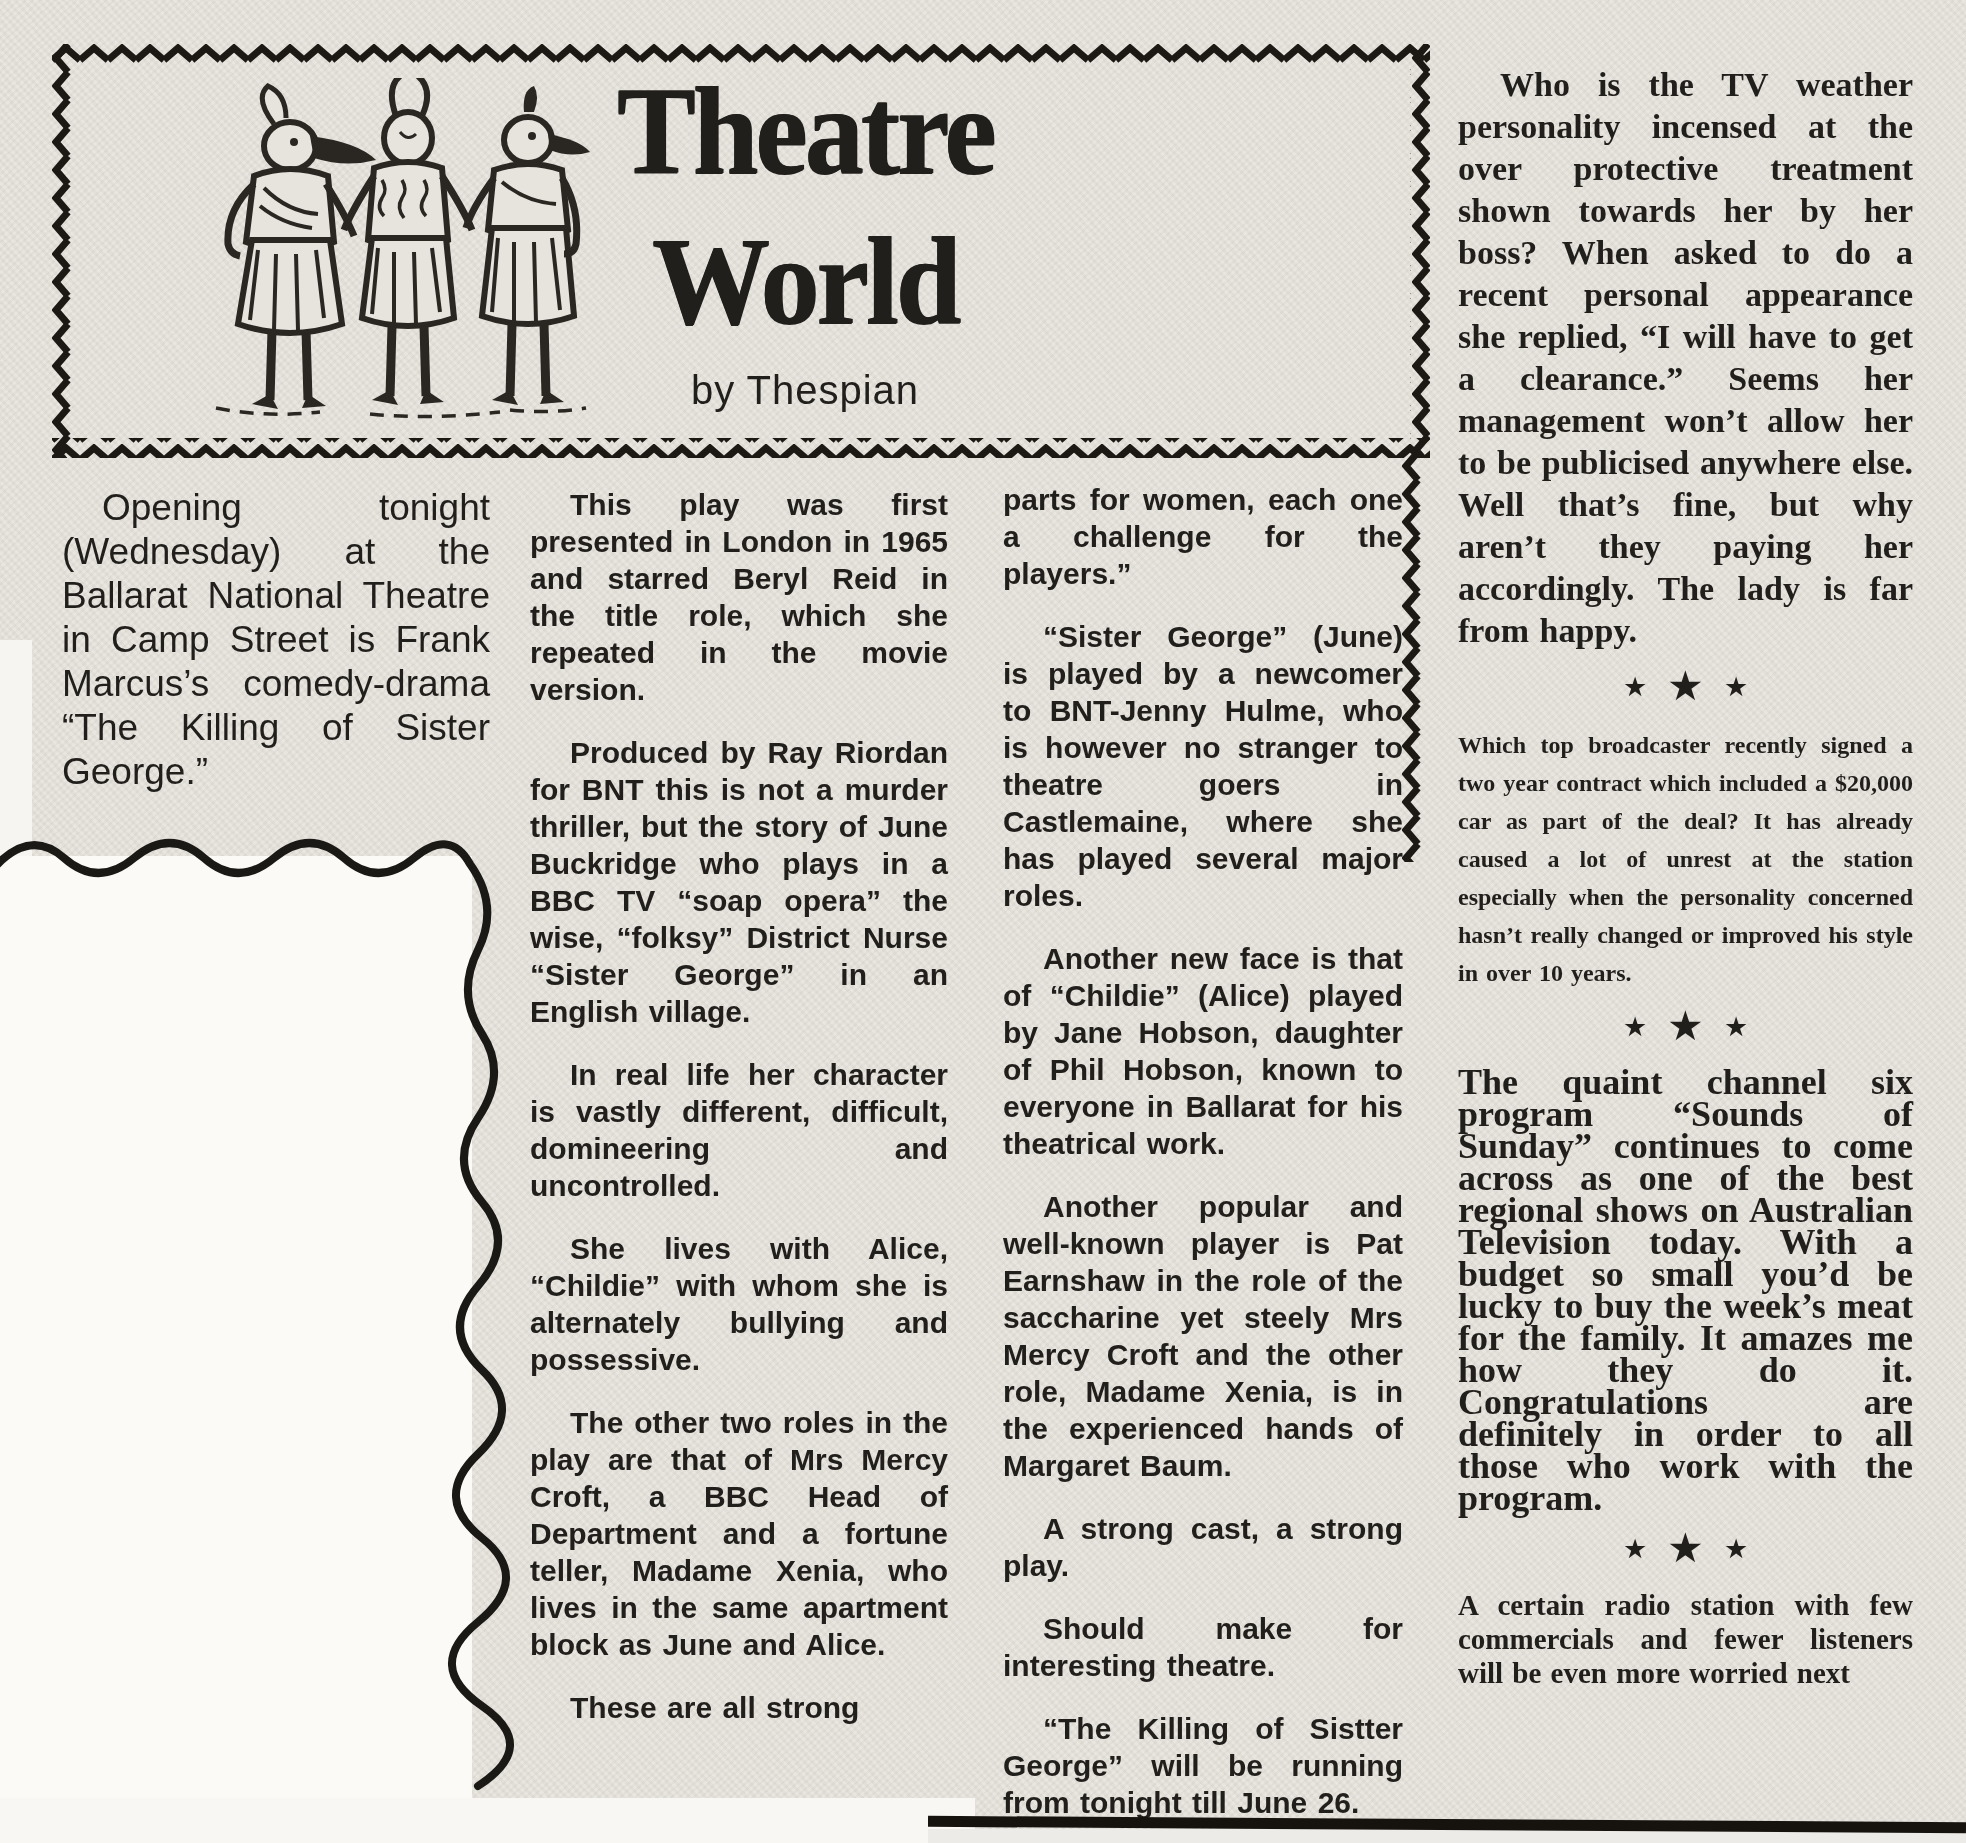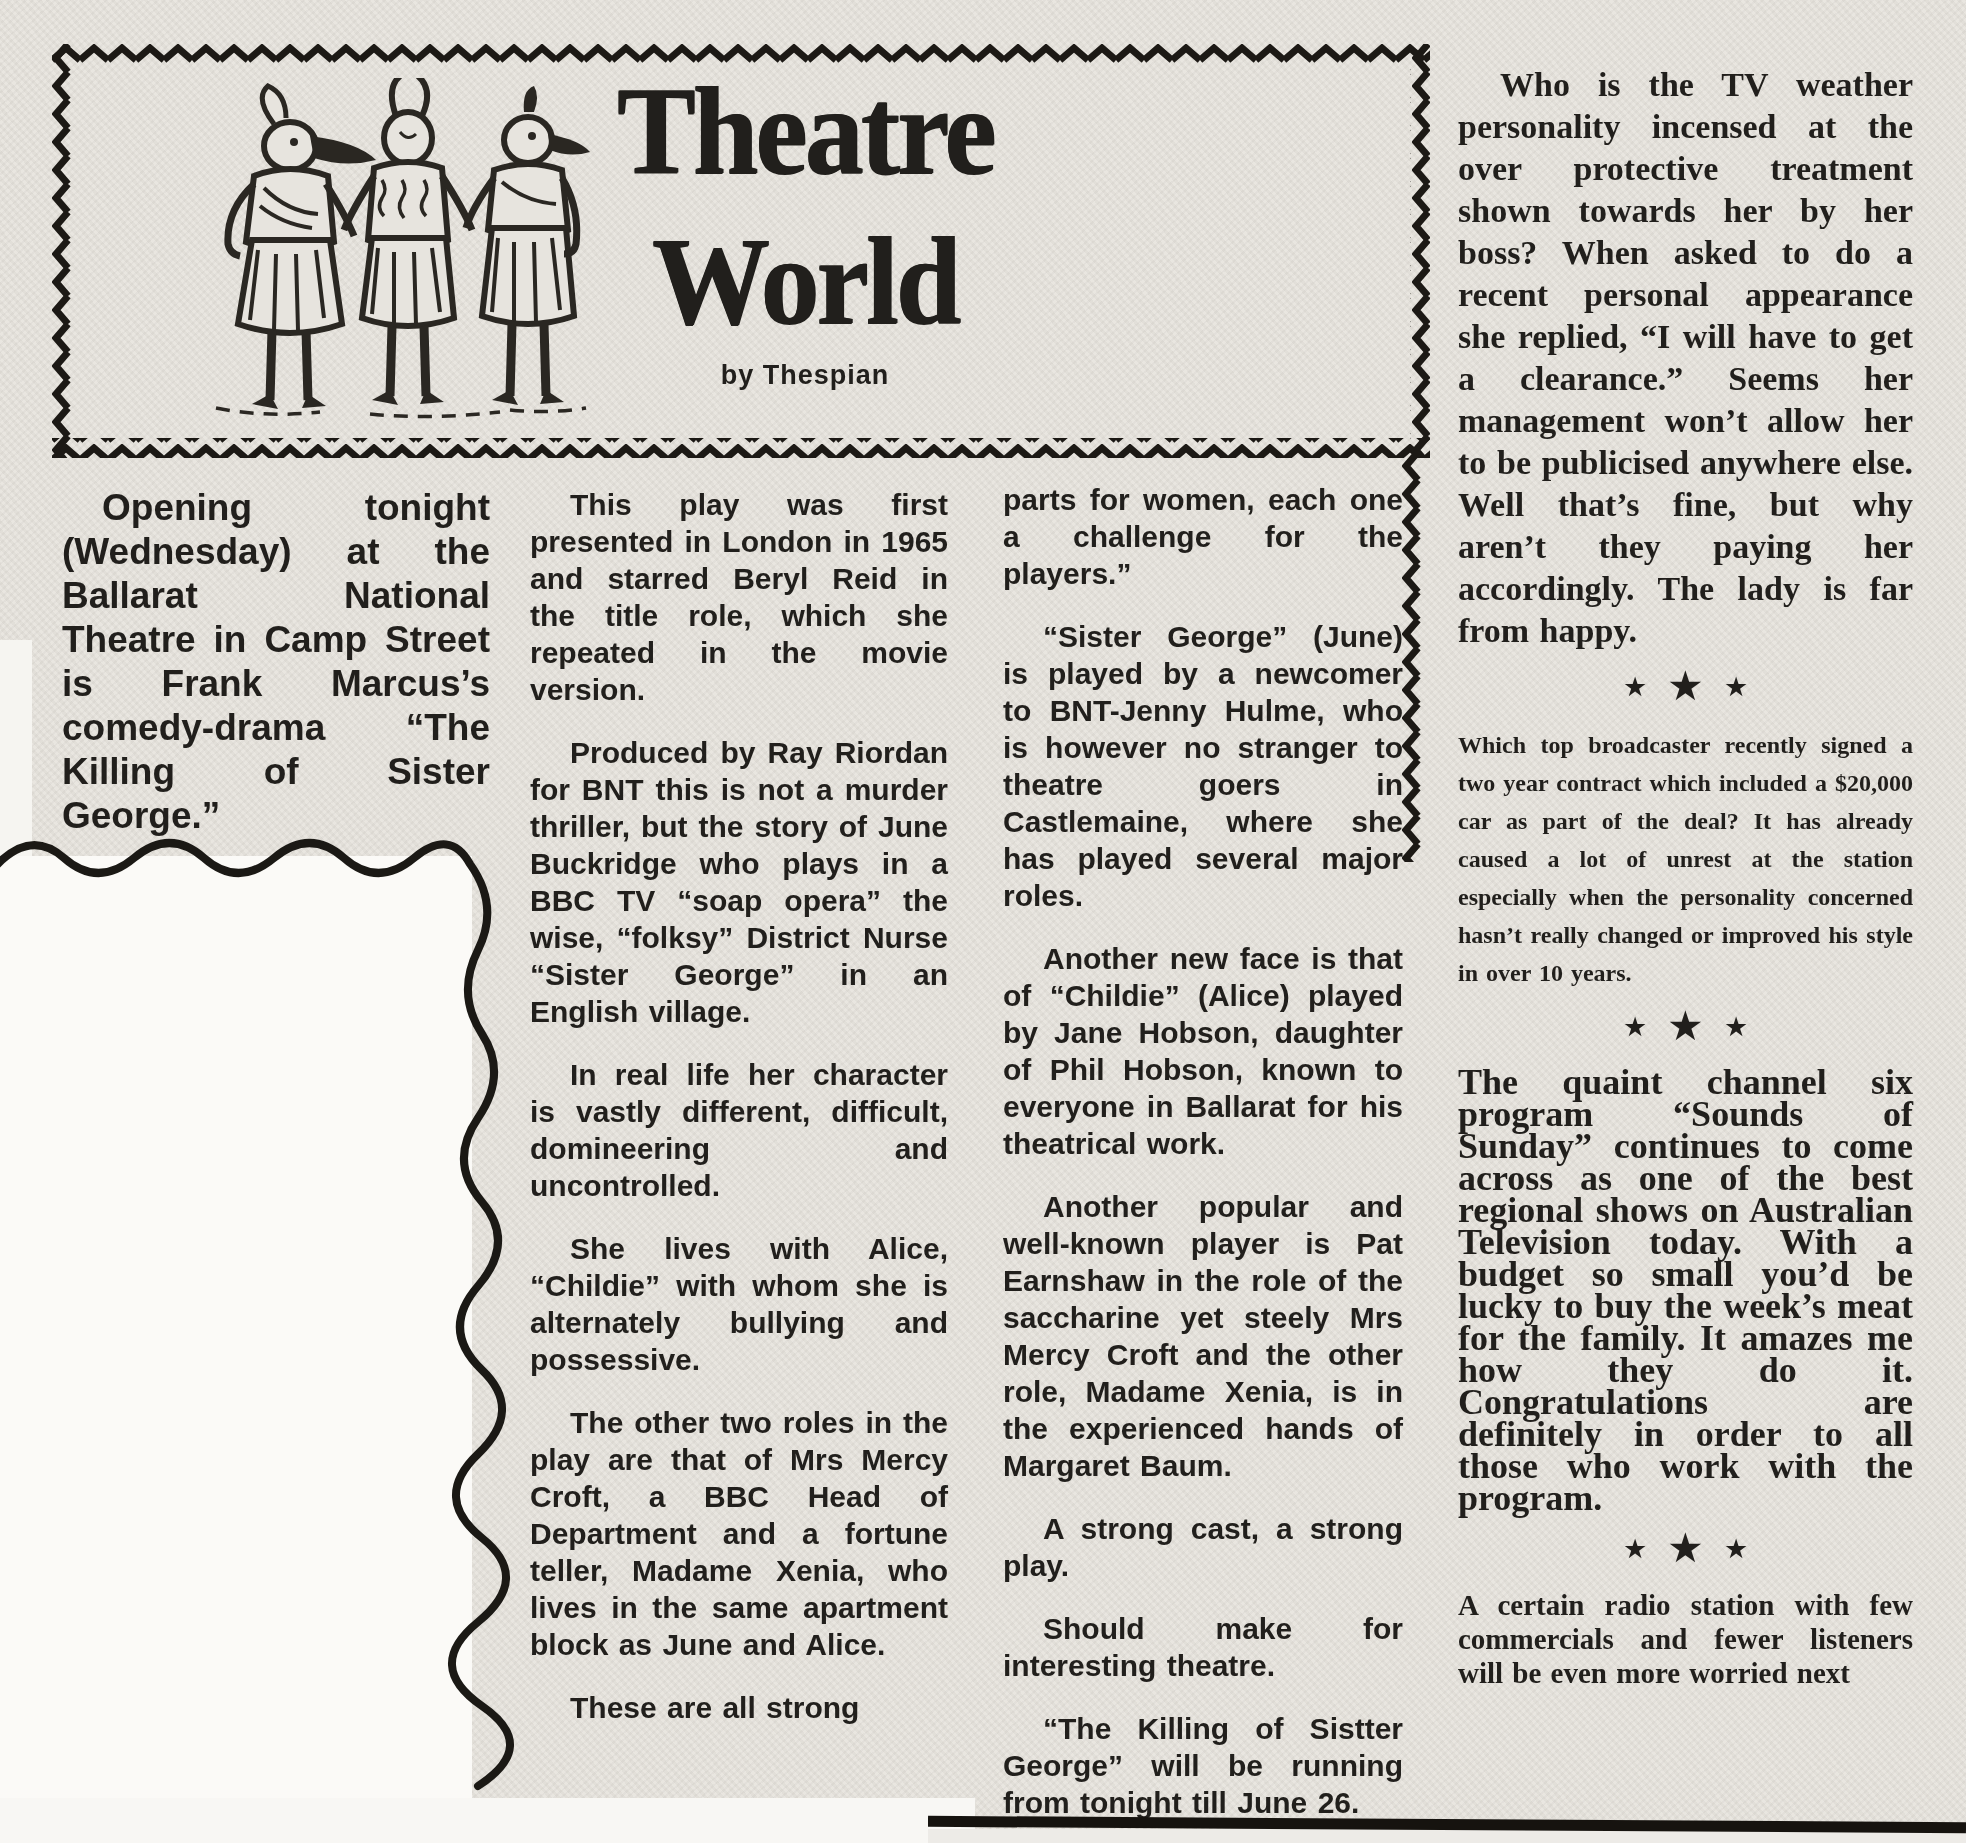--- a/index.html
+++ b/index.html
@@ -16,28 +16,28 @@
   
   .mast-border{left:52px;top:44px;}
   .mast-title{
     left:585px;top:56px;width:440px;text-align:center;
     font-family:"Liberation Serif", serif;font-weight:bold;
     font-size:118px;line-height:142px;letter-spacing:-3px;
     transform:scaleY(1.06);transform-origin:top center;
     text-shadow:1px 0 0 #211f1c, 0 1px 0 #211f1c;
   }
   .byline{
-    left:585px;top:360px;width:440px;text-align:center;
-    font-weight:bold;font-size:27px;letter-spacing:1px;
+    left:585px;top:368px;width:440px;text-align:center;
+    font-weight:normal;font-size:40px;letter-spacing:1px;
   }
   .illo{left:210px;top:78px;}
   
   .col p{margin:0 0 26px 0;text-align:justify;text-indent:40px;word-spacing:2px;}
   .col p.noindent{text-indent:0;}
-  #col1{left:62px;top:486px;width:428px;font-weight:700;font-size:37px;line-height:44px;}
+  #col1{left:62px;top:486px;width:428px;font-weight:400;font-size:37px;line-height:44px;}
   #col1 p{margin:0;}
   #col2{left:530px;top:486px;width:418px;font-weight:700;font-size:30px;line-height:37px;}
   #col3{left:1003px;top:481px;width:400px;font-weight:700;font-size:30px;line-height:37px;}
   #col4{left:1458px;top:64px;width:455px;font-family:"Liberation Serif", serif;}
   #col4 p{text-indent:0;}
   #col4 p.g1{font-weight:700;font-size:34px;line-height:42px;text-indent:42px;margin-bottom:2px;}
   #col4 p.g2{font-weight:700;font-size:24px;line-height:38px;margin-bottom:8px;}
   #col4 p.g3{font-weight:700;font-size:36px;line-height:32px;margin-bottom:8px;}
   #col4 p.g4{font-weight:700;font-size:29px;line-height:34px;margin-bottom:0;}
   .stars{text-align:center;margin:10px 0 16px 0;white-space:nowrap;}

